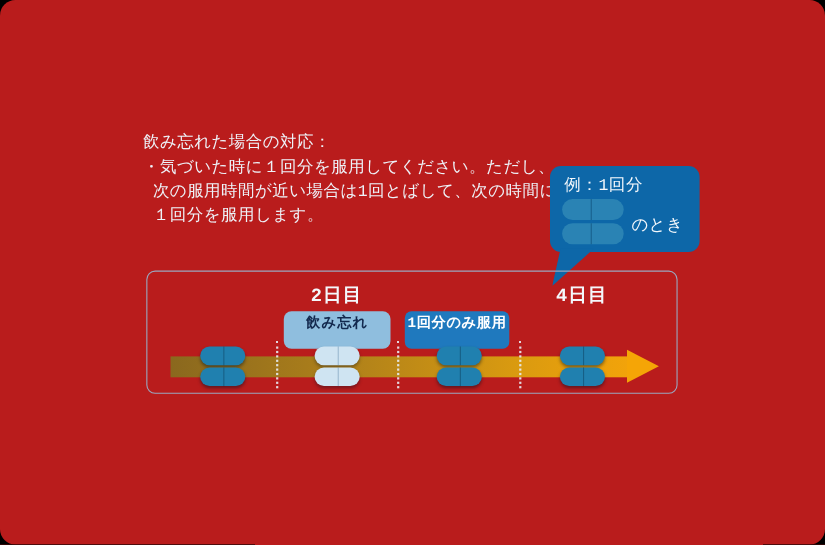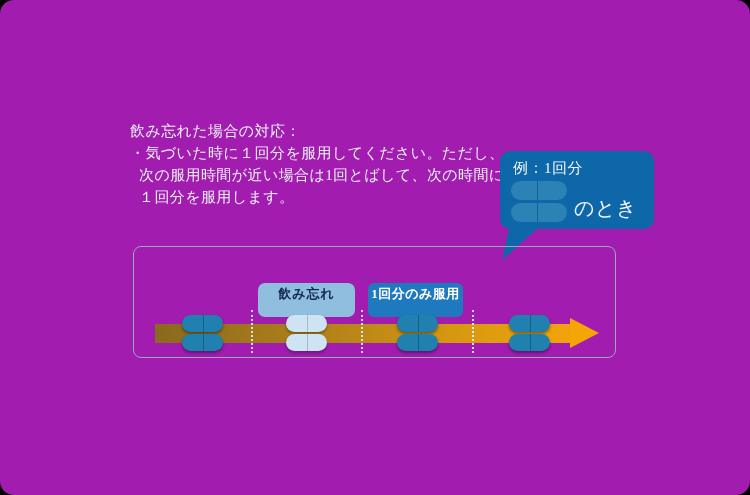--- a/index.html
+++ b/index.html
@@ -1,40 +1,40 @@
 <!DOCTYPE html>
 <html><head>
 <meta charset="utf-8">
 <style>
   html,body{margin:0;padding:0;background:#000;}
   .stage{
-    position:relative;width:750px;height:495px;background:#a21caf;
+    position:relative;width:750px;height:495px;background:#b91c1c;
     border-radius:14px;overflow:hidden;
-    font-family:Liberation Serif, serif;
+    font-family:Liberation Mono, monospace;
   }
   
   .instructions{
     position:absolute;left:130px;top:120px;width:380px;
     color:#eef2f8;font-size:15px;line-height:22px;letter-spacing:0.4px;
   }
   .instructions .indent{margin-left:9px;}
   .warning{color:#f5a70a;font-weight:bold;}
   
   .bubble{
-    position:absolute;left:500px;top:151px;width:126px;height:78px;
-    background:#0d67a8;border-radius:10px;color:#f4f8fc;padding-left:28px;
+    position:absolute;left:500px;top:151px;width:136px;height:78px;
+    background:#0d67a8;border-radius:10px;color:#f4f8fc;
   }
   .bubble-tail{
     position:absolute;left:502px;top:226px;width:38px;height:34px;
     background:#0d67a8;
     -webkit-clip-path:polygon(20% 0,100% 0,0 100%);
     clip-path:polygon(20% 0,100% 0,0 100%);
   }
   .bubble-title{position:absolute;left:13px;top:8px;font-size:15px;letter-spacing:0.5px;}
-  .bubble-suffix{position:absolute;left:74px;top:44px;font-size:20px;letter-spacing:0.5px;}
+  .bubble-suffix{position:absolute;left:74px;top:44px;font-size:15px;letter-spacing:0.5px;}
   .bubble-dose{position:absolute;left:11px;top:30px;}
   .bubble-dose .capsule{
     width:56px;height:19px;border-radius:10px;background:#2a83b4;
     position:relative;margin-bottom:3px;
   }
   .bubble-dose .capsule::after{
     content:"";position:absolute;left:46%;top:0;width:1px;height:100%;
     background:rgba(10,70,110,0.55);
   }
   
@@ -110,20 +110,22 @@
     <div class="bubble-dose">
       <div class="capsule"></div>
       <div class="capsule"></div>
     </div>
     <div class="bubble-suffix">のとき</div>
   </div>
   <div class="bubble-tail"></div>
 
   <div class="panel"></div>
 
+  <div class="day-label" style="left:256px;">2日目</div>
+  <div class="day-label" style="left:479px;">4日目</div>
 
   <div class="badge badge-missed">飲み忘れ</div>
   <div class="badge badge-single">1回分のみ服用</div>
 
   <div class="arrow-bar"></div>
   <div class="arrow-head"></div>
 
   <div class="dotline" style="left:251px;"></div>
   <div class="dotline" style="left:361px;"></div>
   <div class="dotline" style="left:472px;"></div>

